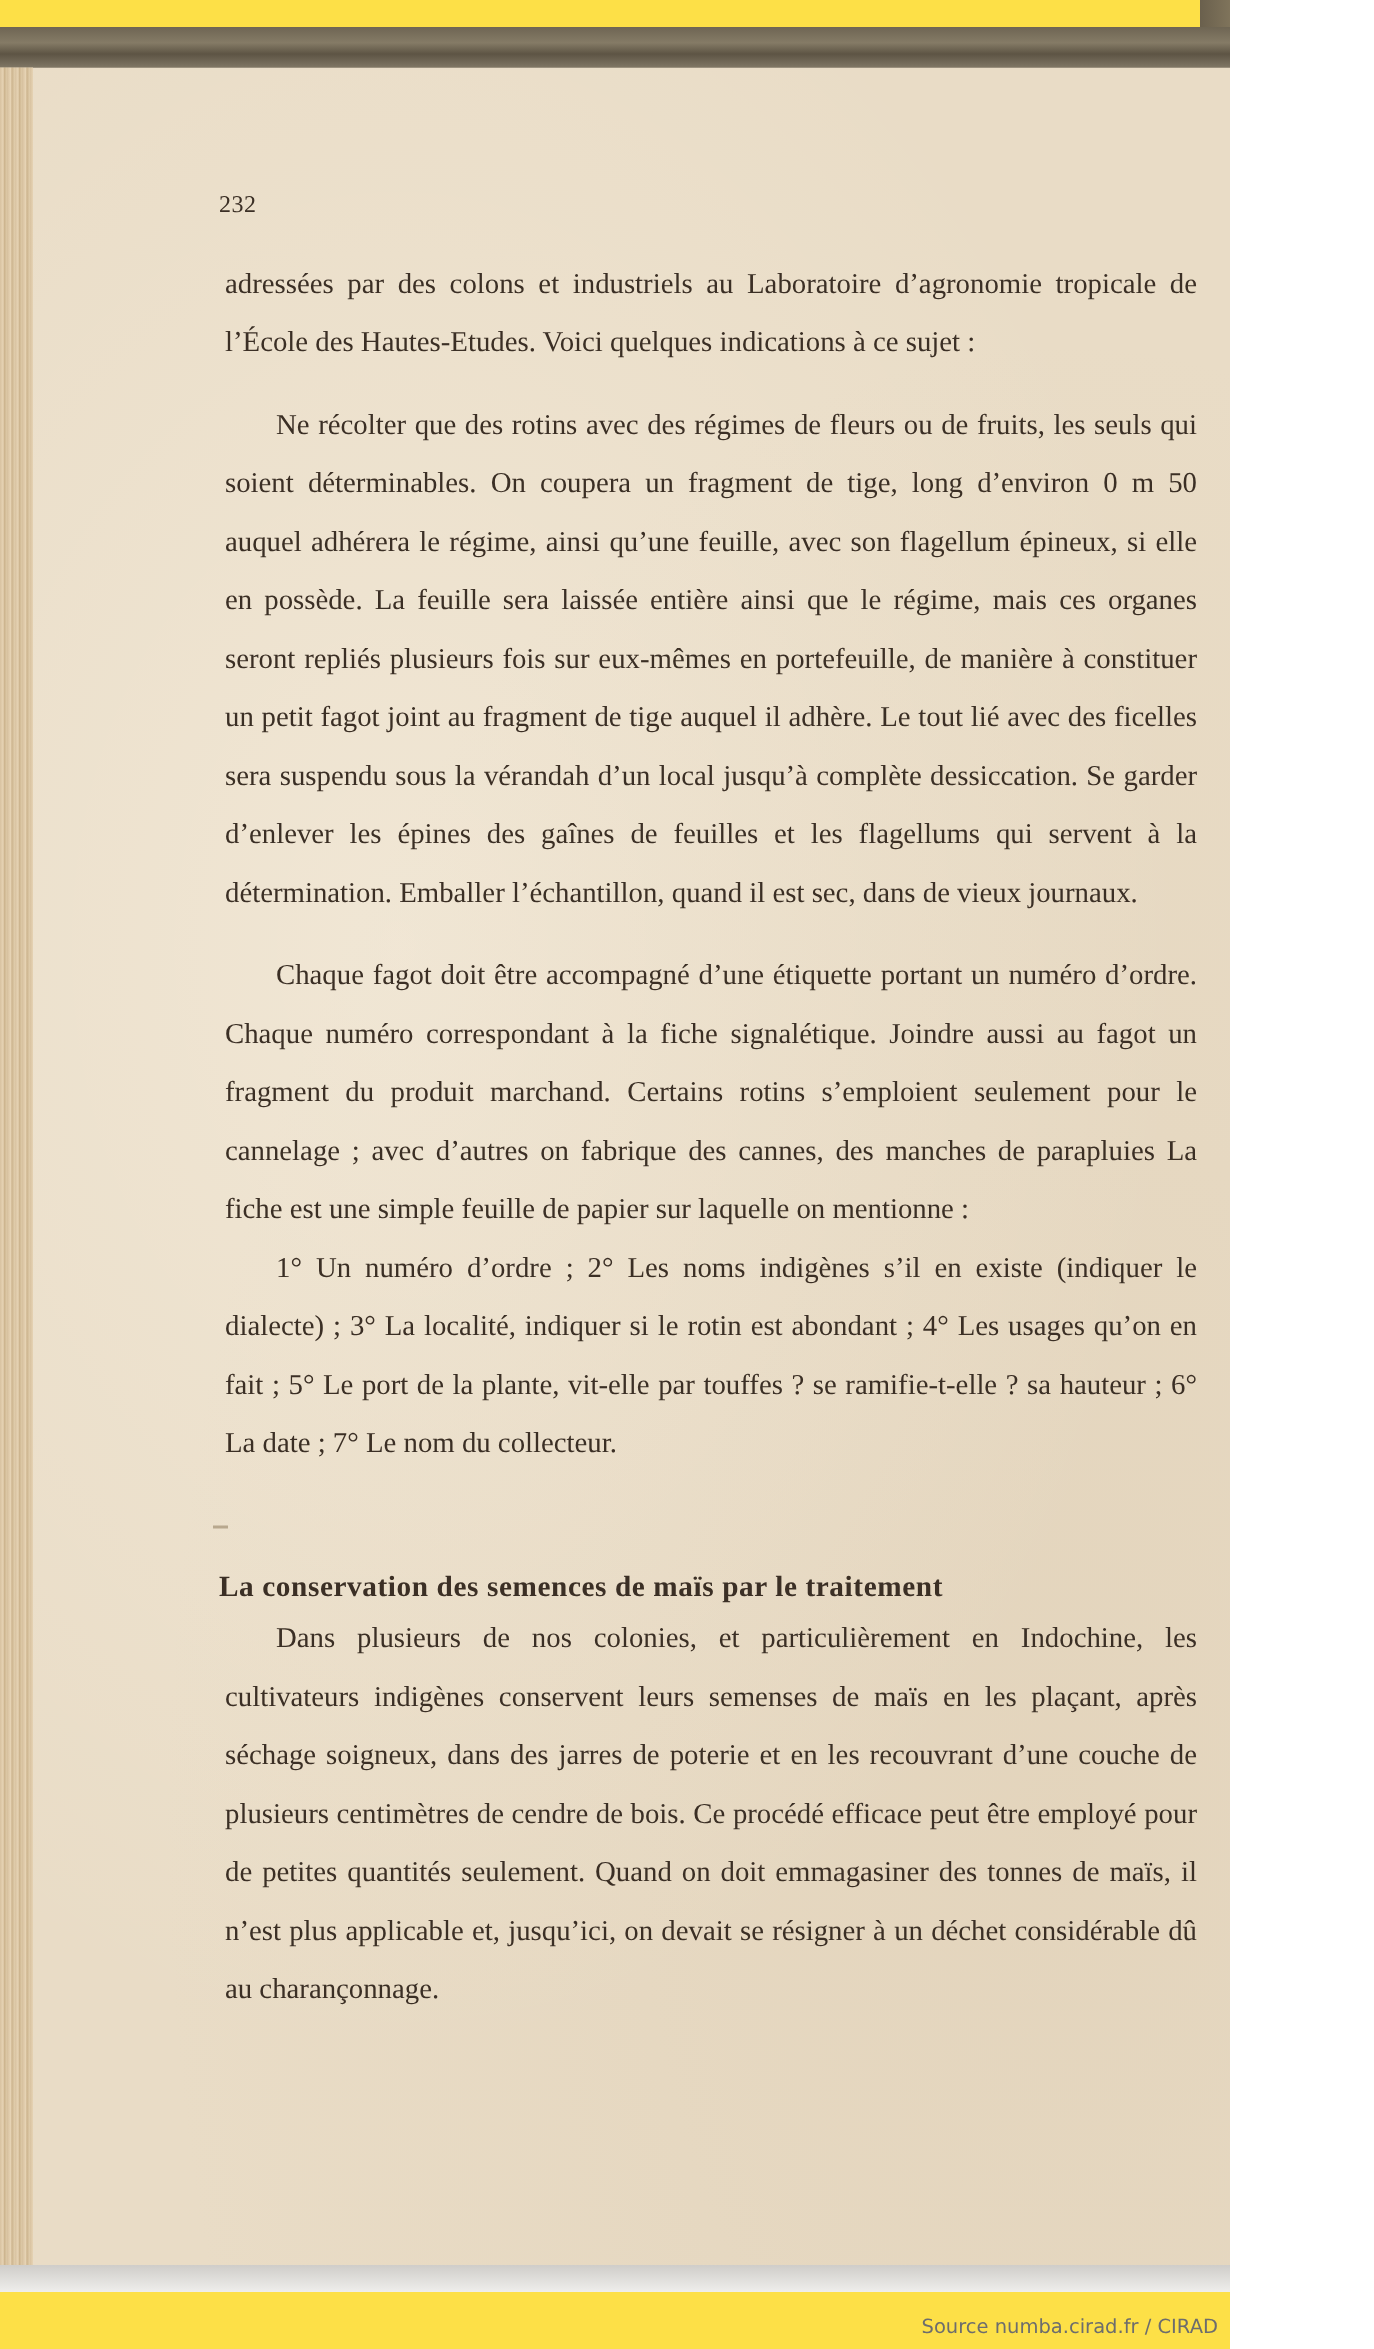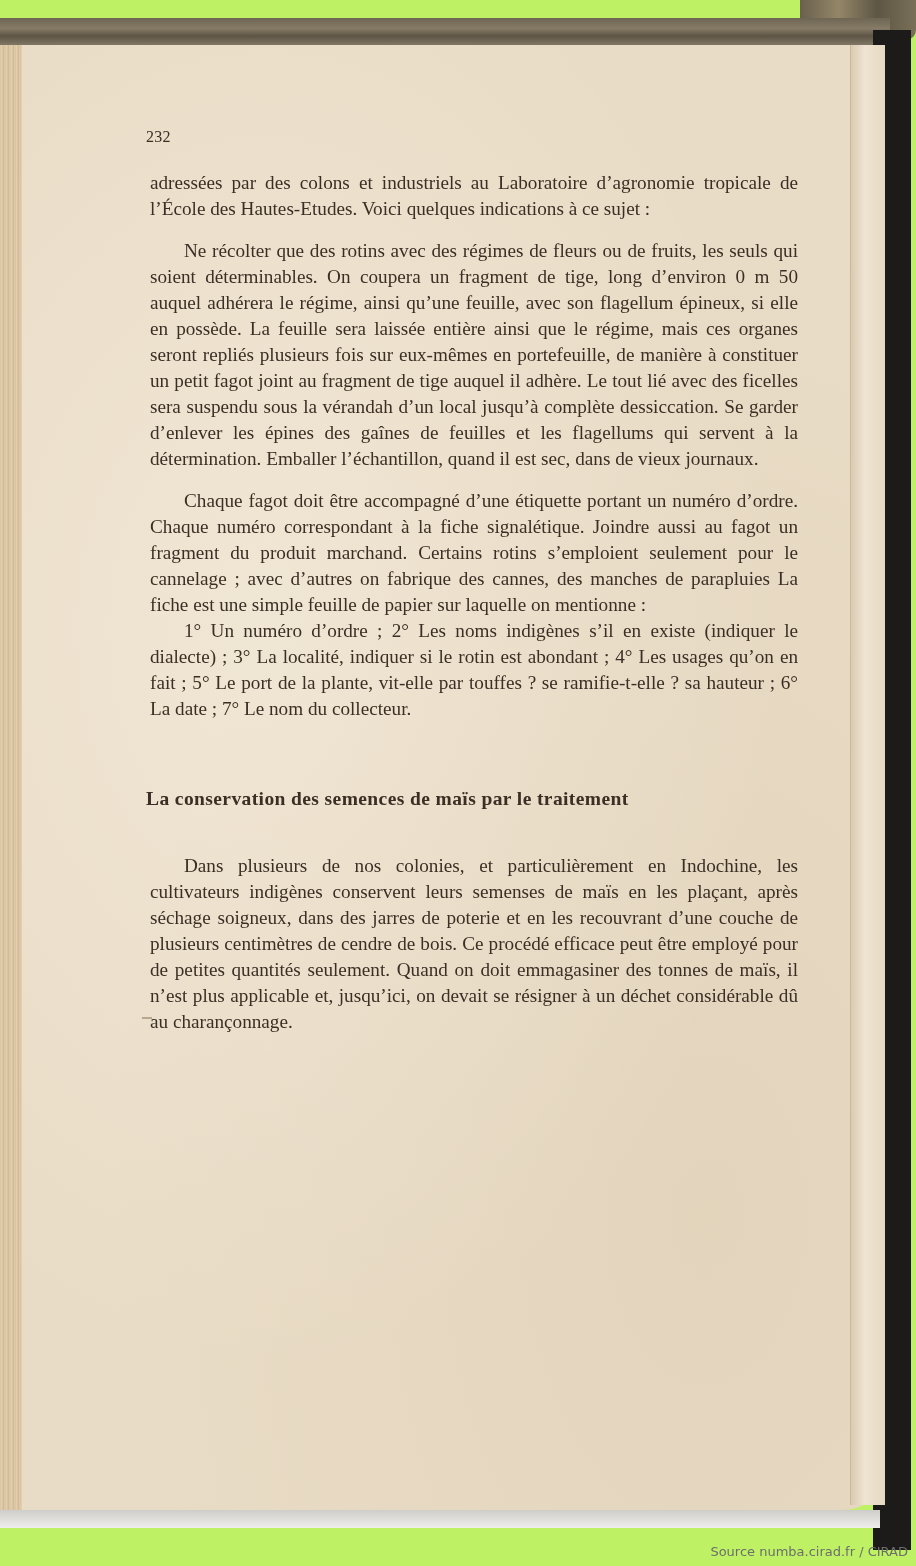--- a/index.html
+++ b/index.html
@@ -5,23 +5,23 @@
     html, body {
       margin: 0;
       padding: 0;
       width: 916px;
       height: 1566px;
       overflow: hidden;
       background: #ffffff;
     }
     .scan {
       position: relative;
-      width: 916px;
+      width: 820px;
       height: 1566px;
-      background: #bef264;
+      background: #fde047;
       overflow: hidden;
     }
     
     .cover-top {
       position: absolute;
       left: 0;
       top: 18px;
       width: 890px;
       height: 30px;
       background: linear-gradient(#6e6553 0%, #857b66 35%, #5d5444 60%, #8b8270 100%);
@@ -105,40 +105,39 @@
       font-size: 16px;
     }
     .running-head .title {
       font-variant: small-caps;
       font-size: 14.5px;
       letter-spacing: 0.6px;
     }
     p.body {
       margin: 0;
       font-size: 19.2px;
-      line-height: 26px;
+      line-height: 39px;
       text-align: justify;
       text-align-last: left;
     }
     p.indent { text-indent: 34px; }
     p.gap { margin-top: 16px; }
 
     .section-title {
       margin-top: 62px;
       margin-left: -4px;
       width: 656px;
       text-align: left;
       font-family: "Liberation Serif", "DejaVu Serif", serif;
       font-weight: bold;
       font-size: 19.5px;
       line-height: 29px;
       letter-spacing: 0.4px;
     }
     .section-body {
-      margin-top: 40px;
     }
     .dash-mark {
       position: absolute;
       left: 142px;
       top: 1017px;
       width: 10px;
       height: 2px;
       background: #b8a88e;
     }
     .source {

